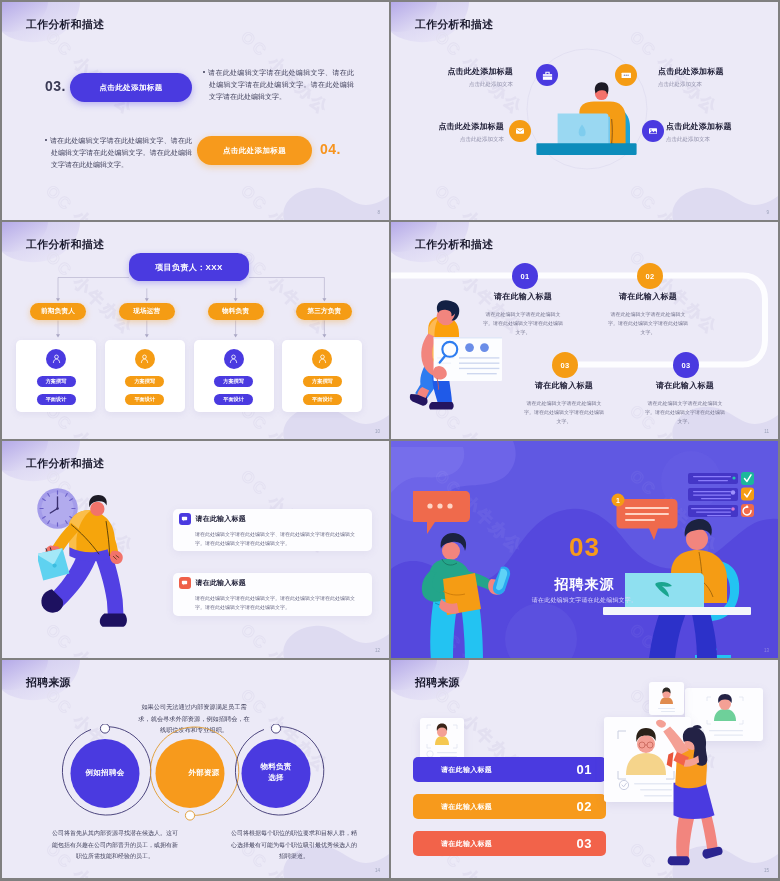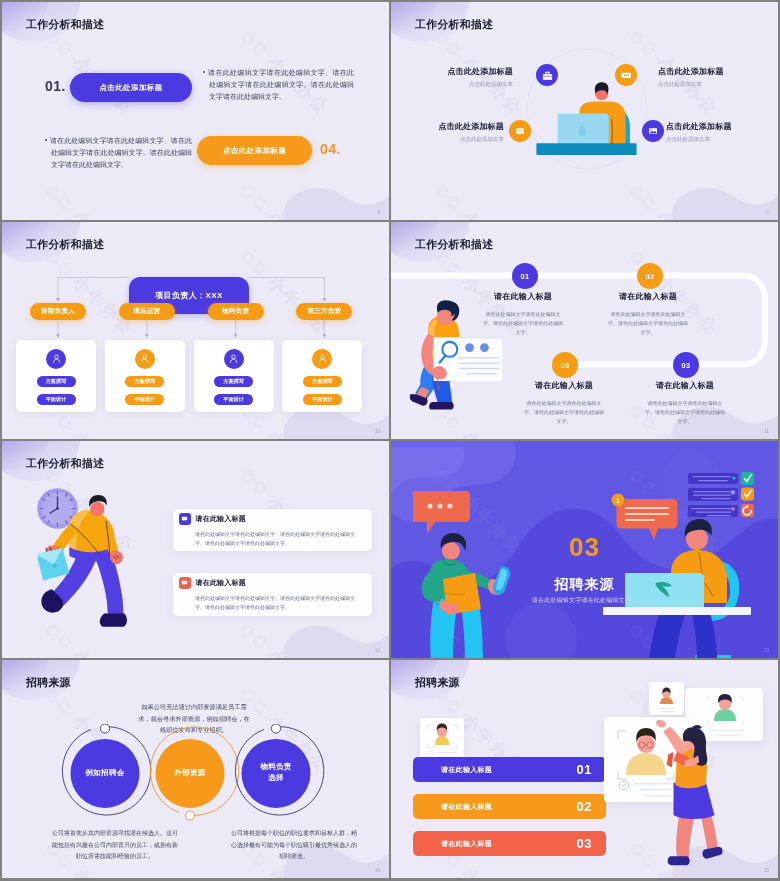--- a/index.html
+++ b/index.html
@@ -28,21 +28,21 @@
   .s8txt{font-size:7px;line-height:12px;color:#3e3e59;text-align:justify;text-indent:-6px;padding-left:6px;}
   .bullet{display:inline-block;width:1.8px;height:1.8px;border-radius:50%;background:#41415c;
           vertical-align:2px;margin-right:3px;}
   
   .s9ic{position:absolute;width:22px;height:22px;border-radius:50%;display:flex;
         align-items:center;justify-content:center;}
   .s9lbl .h{font-size:8px;font-weight:bold;color:#22223a;letter-spacing:.2px;}
   .s9lbl .s{font-size:5.5px;color:#8e8ea8;margin-top:4px;}
   .s9lbl.r{text-align:right;}
   
-  .s10root{left:127px;top:55px;width:120px;height:37px;border-radius:11.5px;background:#4a3ae0;
+  .s10root{left:127px;top:31px;width:120px;height:28px;border-radius:11.5px;background:#4a3ae0;
            display:flex;align-items:center;justify-content:center;font-size:8px;font-weight:bold;
            color:#fff;letter-spacing:.4px;box-shadow:0 2px 6px rgba(74,58,224,.3);}
   .s10cols{position:absolute;left:14px;top:81px;width:355px;display:flex;}
   .s10col{width:80px;margin-right:8.8px;display:flex;flex-direction:column;align-items:center;}
   .s10col:last-child{margin-right:0;}
   .s10branch{width:56px;height:17px;margin-left:4px;border-radius:8.5px;background:#f59c14;display:flex;
              align-items:center;justify-content:center;font-size:6.6px;font-weight:bold;color:#fff;
              box-shadow:0 2px 6px rgba(245,156,20,.35);letter-spacing:.2px;}
   .s10card{margin-top:20px;width:80px;height:72px;background:#fff;border-radius:5px;
            box-shadow:0 2px 7px rgba(110,100,170,.10);display:flex;flex-direction:column;
@@ -120,21 +120,21 @@
           <text class="wmt" x="-152" y="190" transform="rotate(43 -152 190)">OC 小牛办公</text>
           <text class="wmt" x="43" y="190" transform="rotate(43 43 190)">OC 小牛办公</text>
           <text class="wmt" x="238" y="190" transform="rotate(43 238 190)">OC 小牛办公</text>
           <text class="wmt" x="433" y="190" transform="rotate(43 433 190)">OC 小牛办公</text>
           <text class="wmt" x="-152" y="344" transform="rotate(43 -152 344)">OC 小牛办公</text>
           <text class="wmt" x="43" y="344" transform="rotate(43 43 344)">OC 小牛办公</text>
           <text class="wmt" x="238" y="344" transform="rotate(43 238 344)">OC 小牛办公</text>
           <text class="wmt" x="433" y="344" transform="rotate(43 433 344)">OC 小牛办公</text>
         </svg></div>
     <div class="stitle" style="left:24px;top:16px;font-size:10.9px">工作分析和描述</div>
-    <div class="abs s8num" style="left:43px;top:76px">01.</div>
+    <div class="abs s8num" style="left:43px;top:76px">03.</div>
     <div class="abs s8pill purple" style="left:68px;top:71px;width:122px;height:29px">
         <span>点击此处添加标题</span>
       </div>
     <div class="abs s8txt" style="left:201px;top:65px;width:145px"><span class="bullet"></span><span>请在此处编辑文字请在此处编辑文字、请在此处编辑文字请在此处编辑文字。请在此处编辑文字请在此处编辑文字。</span></div>
     <div class="abs s8txt" style="left:43px;top:133px;width:141px"><span class="bullet"></span><span>请在此处编辑文字请在此处编辑文字、请在此处编辑文字请在此处编辑文字。请在此处编辑文字请在此处编辑文字。</span></div>
     <div class="abs s8pill orange" style="left:195px;top:134px;width:115px;height:29px">
         <span>点击此处添加标题</span>
       </div>
     <div class="abs s8num orangeT" style="left:318px;top:139px">04.</div>
     <div class="pg">8</div>
@@ -784,21 +784,21 @@
 
       <circle cx="48" cy="49.4" r="34.5" fill="#4a3ae0"></circle>
       <circle cx="133" cy="49.4" r="34.5" fill="#f79a1c"></circle>
       <circle cx="219" cy="49.4" r="34.5" fill="#4a3ae0"></circle>
 
       <circle cx="48" cy="4.5" r="4.6" fill="#fdfdff" stroke="#3b3470" stroke-width=".9"></circle>
       <circle cx="133" cy="91.5" r="4.6" fill="#fdfdff" stroke="#e09a2c" stroke-width=".9"></circle>
       <circle cx="219" cy="4.5" r="4.6" fill="#fdfdff" stroke="#3b3470" stroke-width=".9"></circle>
     </svg>
     <div class="abs s14lbl" style="left:78px;top:107px;width:50px">例如招聘会</div>
-    <div class="abs s14lbl" style="left:163px;top:107px;width:50px">外部资源</div>
+    <div class="abs s14lbl" style="left:177px;top:107px;width:50px">外部资源</div>
     <div class="abs s14lbl" style="left:249px;top:101px;width:50px">物料负责
 选择</div>
 
     <div class="abs s14bot" style="left:48px;top:168px;width:130px">公司将首先从其内部资源寻找潜在候选人。这可能包括有兴趣在公司内部晋升的员工，或拥有新职位所需技能和经验的员工。</div>
     <div class="abs s14bot" style="left:228px;top:168px;width:128px">公司将根据每个职位的职位要求和目标人群，精心选择最有可能为每个职位吸引最优秀候选人的招聘渠道。</div>
     <div class="pg">14</div>
   </div>
 
   <div class="slide s15">
     <svg class="bg" viewBox="0 0 387 218" preserveAspectRatio="none">

